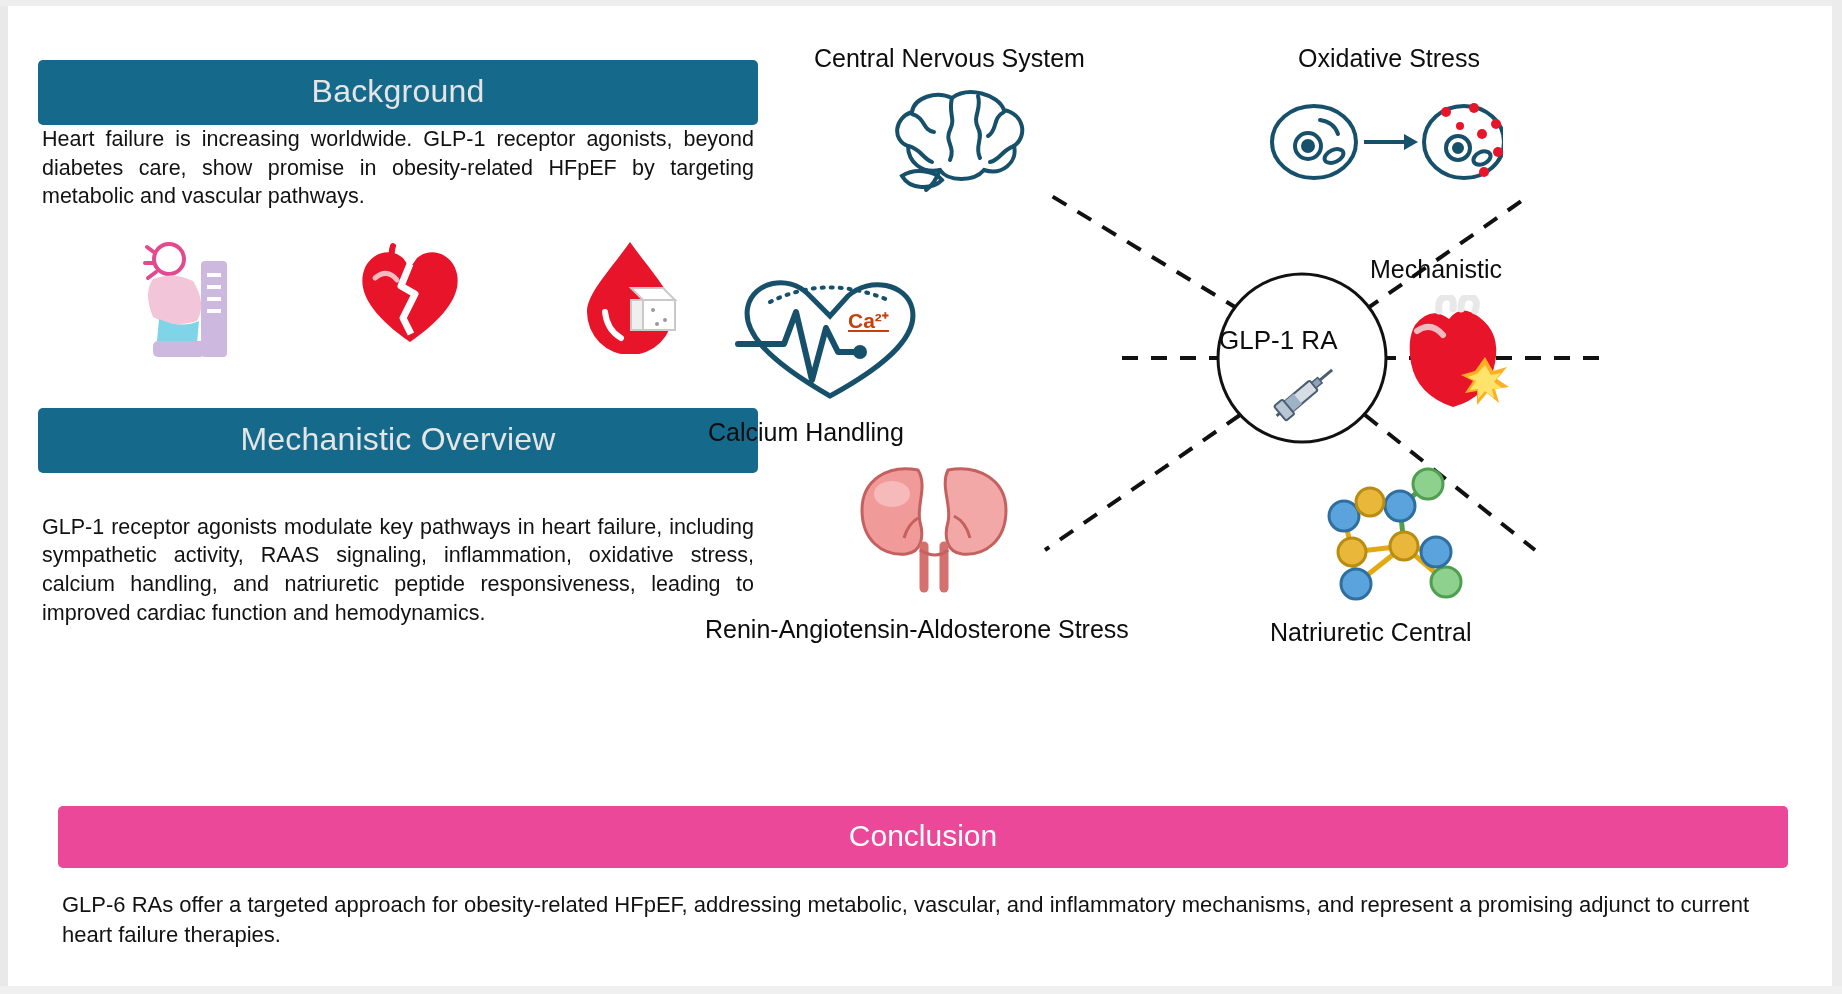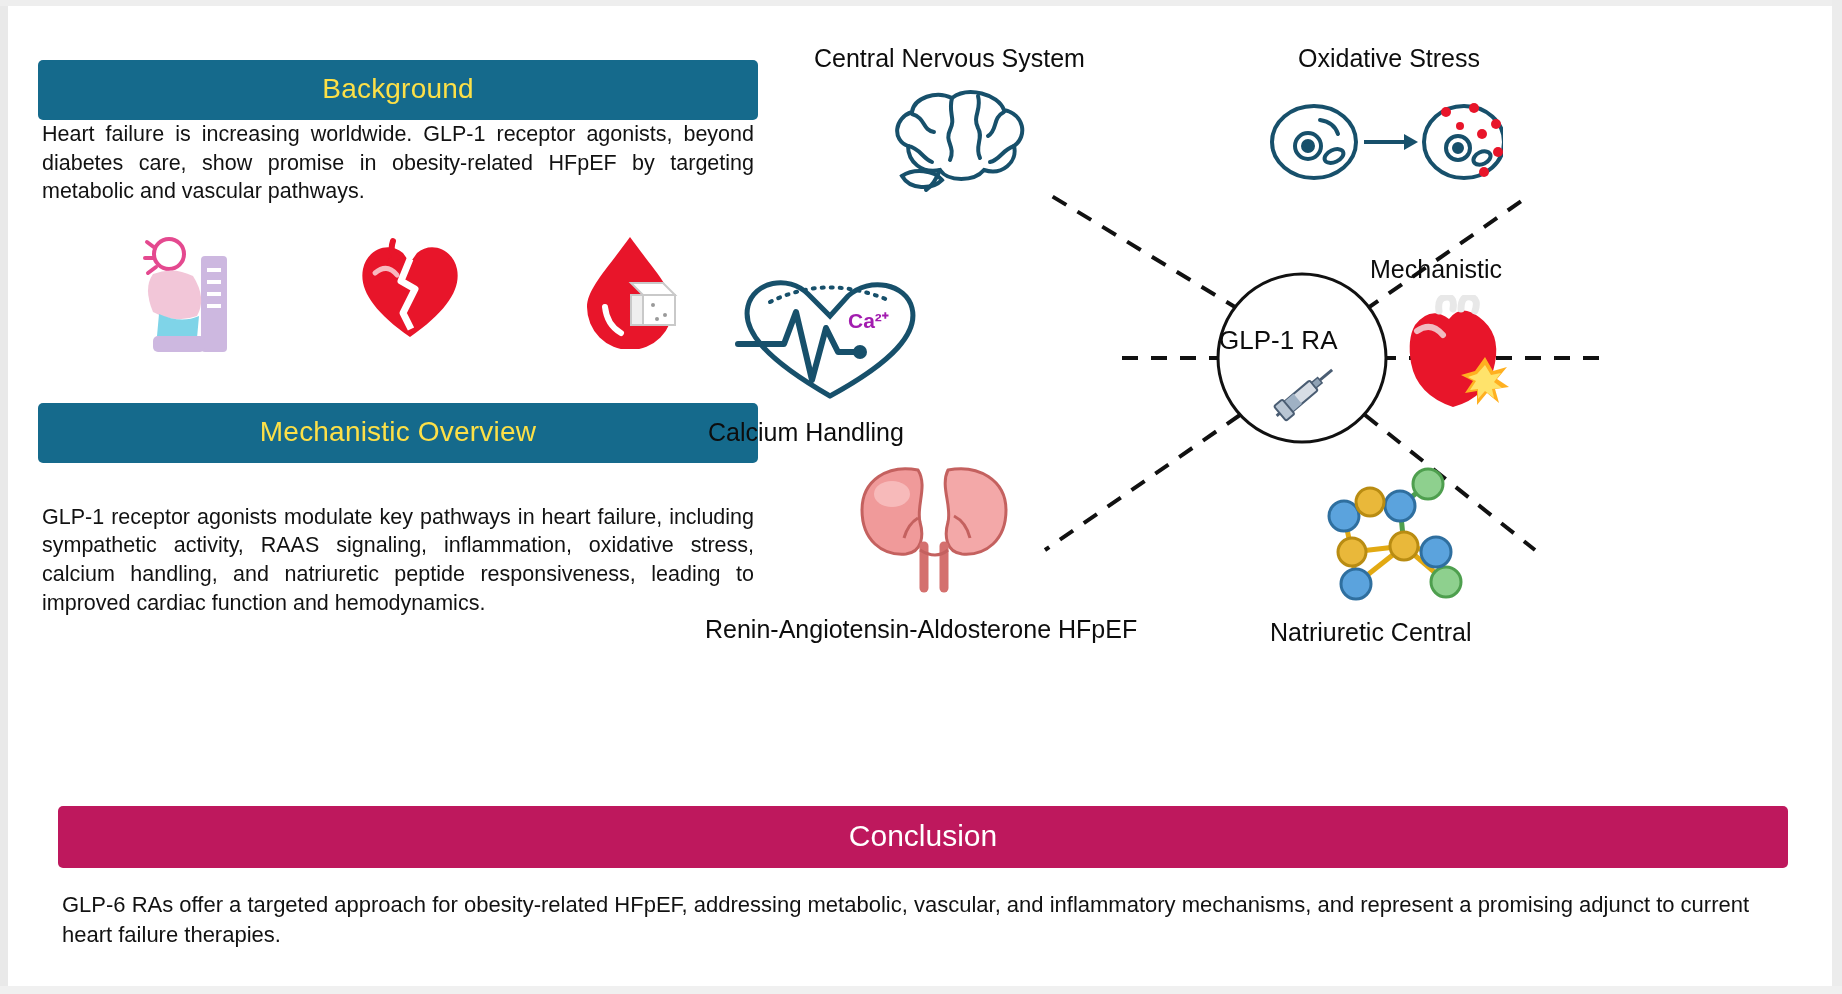--- a/index.html
+++ b/index.html
@@ -48,23 +48,23 @@
 
   
   .left-col {
     position: absolute;
     left: 38px;
     top: 60px;
     width: 720px;
   }
   .section-banner {
     background: #156a8c;
-    color: #fde047;
+    color: #e5e5e5;
     text-align: center;
-    font-size: 28px;
+    font-size: 32px;
     padding: 13px 0 15px 0;
     border-radius: 5px;
     letter-spacing: 0.2px;
   }
   .section-body {
     color: #121212;
     font-size: 21.5px;
     line-height: 1.33;
     text-align: justify;
     text-justify: inter-word;
@@ -79,21 +79,21 @@
   }
 
   
   .conclusion-wrap {
     position: absolute;
     left: 58px;
     top: 806px;
     width: 1730px;
   }
   .conclusion-banner {
-    background: #be185d;
+    background: #ec4899;
     color: #ffffff;
     text-align: center;
     font-size: 30px;
     padding: 13px 0 15px 0;
     border-radius: 5px;
   }
   .conclusion-body {
     color: #121212;
     font-size: 22px;
     line-height: 1.36;
@@ -112,21 +112,22 @@
   .node-label {
     position: absolute;
     font-size: 25px;
     color: #0d0d0d;
     white-space: nowrap;
   }
   .ca-label {
     position: absolute;
     font-size: 21px;
     font-weight: bold;
-    color: #a21caf;
+    color: #c2410c;
+    text-decoration: underline;
   }
 </style>
 </head>
 <body>
 
 <div id="page">
   <div class="edge-shade-left"></div>
   <div class="edge-shade-top"></div>
   <div class="edge-shade-right"></div>
   <div class="edge-shade-bottom"></div>
@@ -297,21 +298,21 @@
     <span style="position:absolute; left:-40px; top:262px;">
       <svg width="200" height="130" viewBox="0 0 200 130">
         <path d="M100 124 C34 86 12 58 18 34 C24 10 58 2 78 22 L100 44 L118 24 C140 4 176 12 182 36 C188 60 166 88 100 124 Z" fill="none" stroke="#17506b" stroke-width="5"></path>
         <path d="M40 30 q56 -28 118 -2" fill="none" stroke="#17506b" stroke-width="4" stroke-dasharray="2 7" stroke-linecap="round"></path>
         <path d="M8 72 H54 L66 40 L82 108 L96 56 L108 80 H128" fill="none" stroke="#17506b" stroke-width="6" stroke-linejoin="round" stroke-linecap="round"></path>
         <circle cx="130" cy="80" r="7" fill="#17506b"></circle>
       </svg>
     </span>
     <div class="ca-label" style="left:78px; top:296px;">Ca²⁺</div>
 
-    <div class="node-label" style="left:-65px; top:605px;">Renin-Angiotensin-Aldosterone HFpEF</div>
+    <div class="node-label" style="left:-65px; top:605px;">Renin-Angiotensin-Aldosterone Stress</div>
     <span style="position:absolute; left:78px; top:448px;">
       <svg width="175" height="135" viewBox="0 0 175 135">
         <path d="M70 12 C40 6 14 22 14 52 C14 82 34 98 58 96 C74 94 76 78 72 64 C68 48 80 28 70 12 Z" fill="#f09a9a" stroke="#c4615f" stroke-width="3"></path>
         <path d="M100 12 C130 6 158 22 158 52 C158 82 138 98 114 96 C98 94 96 78 100 64 C104 48 92 28 100 12 Z" fill="#f3a8a8" stroke="#c4615f" stroke-width="3"></path>
         <ellipse cx="44" cy="36" rx="18" ry="13" fill="#f8c0c0" opacity="0.85"></ellipse>
         <path d="M70 60 q-10 6 -14 20" fill="none" stroke="#c4615f" stroke-width="3"></path>
         <path d="M106 58 q12 6 16 22" fill="none" stroke="#c4615f" stroke-width="3"></path>
         <path d="M76 88 L76 130" stroke="#d4706e" stroke-width="9" fill="none" stroke-linecap="round"></path>
         <path d="M96 88 L96 130" stroke="#d4706e" stroke-width="9" fill="none" stroke-linecap="round"></path>
         <path d="M72 92 q16 10 28 0" fill="none" stroke="#c4615f" stroke-width="3"></path>

